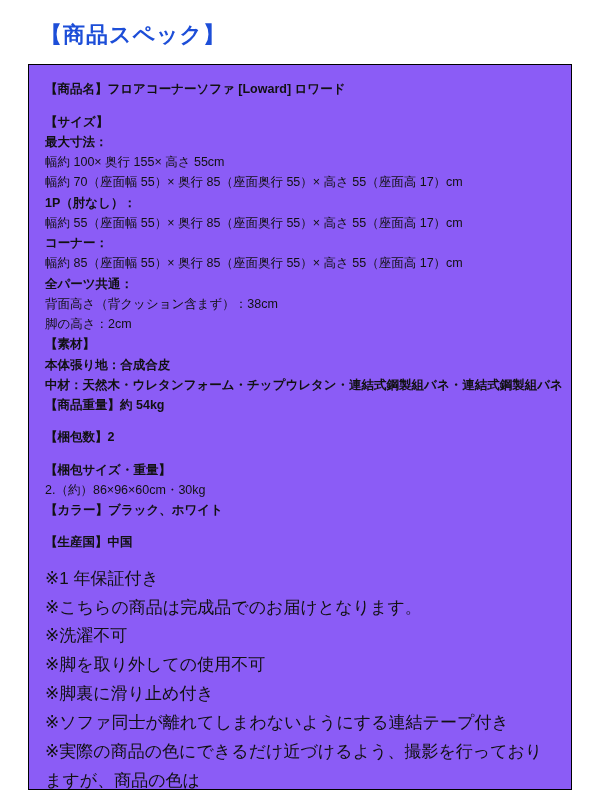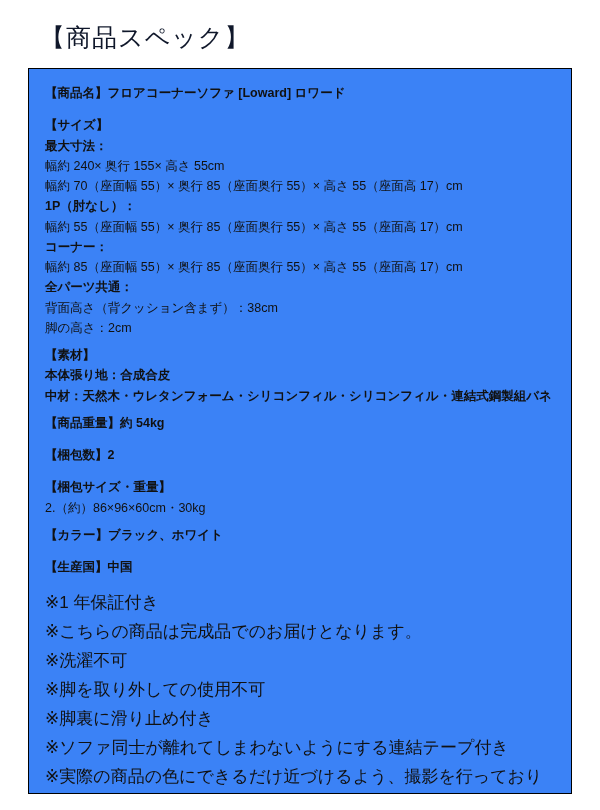--- a/index.html
+++ b/index.html
@@ -18,47 +18,46 @@
     width: 600px;
     height: 810px;
     box-sizing: border-box;
     position: relative;
     background: #ffffff;
   }
   .title-block {
     padding: 22px 0 10px 40px;
   }
   .title {
-    font-size: 25px;
-    font-weight: normal;
+    font-size: 22px;
+    font-weight: bold;
     letter-spacing: 1px;
-    color: #0f172a;
+    color: #1d4ed8;
     line-height: 1.2;
     display: inline-block;
   }
   .spec-box {
     margin: 6px 28px 0 28px;
     border: 1px solid #000000;
     box-sizing: border-box;
     height: 726px;
     padding: 14px 16px 10px 16px;
-    background: #3b82f6;
+    background: #8b5cf6;
     overflow: hidden;
   }
   .row {
     font-size: 12.5px;
     line-height: 1.62;
     color: #111111;
     white-space: nowrap;
   }
   .row.b {
     font-weight: bold;
   }
   .row.gap-top {
-    margin-top: 7px;
   }
   .row.gap-small {
     margin-top: 12px;
   }
   .note {
     font-size: 17px;
     line-height: 1.70;
     color: #111111;
   }
   .note.indent2 {
@@ -75,32 +74,32 @@
 
   <div class="title-block">
     <span class="title">【商品スペック】</span>
   </div>
 
   <div class="spec-box">
     <div id="spec-lines">
         <div class="row b">【商品名】フロアコーナーソファ [Loward] ロワード</div>
         <div class="row b gap-small">【サイズ】</div>
         <div class="row b">最大寸法：</div>
-        <div class="row">幅約 240× 奥行 155× 高さ 55cm</div>
+        <div class="row">幅約 100× 奥行 155× 高さ 55cm</div>
         <div class="row">幅約 70（座面幅 55）× 奥行 85（座面奥行 55）× 高さ 55（座面高 17）cm</div>
         <div class="row b">1P（肘なし）：</div>
         <div class="row">幅約 55（座面幅 55）× 奥行 85（座面奥行 55）× 高さ 55（座面高 17）cm</div>
         <div class="row b">コーナー：</div>
         <div class="row">幅約 85（座面幅 55）× 奥行 85（座面奥行 55）× 高さ 55（座面高 17）cm</div>
         <div class="row b">全パーツ共通：</div>
         <div class="row">背面高さ（背クッション含まず）：38cm</div>
         <div class="row">脚の高さ：2cm</div>
         <div class="row b gap-top">【素材】</div>
         <div class="row b">本体張り地：合成合皮</div>
-        <div class="row b">中材：天然木・ウレタンフォーム・シリコンフィル・シリコンフィル・連結式鋼製組バネ</div>
+        <div class="row b">中材：天然木・ウレタンフォーム・チップウレタン・連結式鋼製組バネ・連結式鋼製組バネ</div>
         <div class="row b gap-top">【商品重量】約 54kg</div>
         <div class="row b gap-small">【梱包数】2</div>
         <div class="row b gap-small">【梱包サイズ・重量】</div>
         <div class="row">2.（約）86×96×60cm・30kg</div>
         <div class="row b gap-top">【カラー】ブラック、ホワイト</div>
         <div class="row b gap-small">【生産国】中国</div>
       </div>
     <div class="notes-block" id="spec-notes">
         <div class="note">※1 年保証付き</div>
         <div class="note">※こちらの商品は完成品でのお届けとなります。</div>

